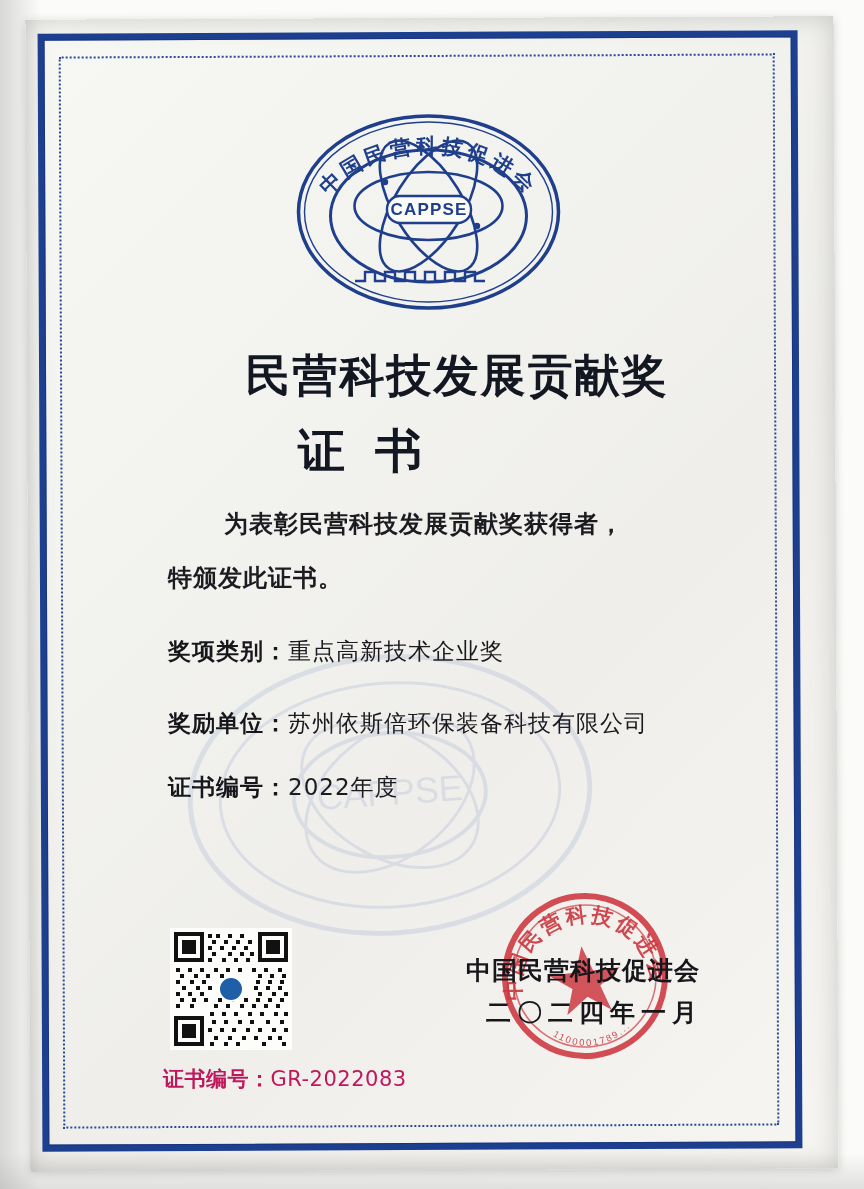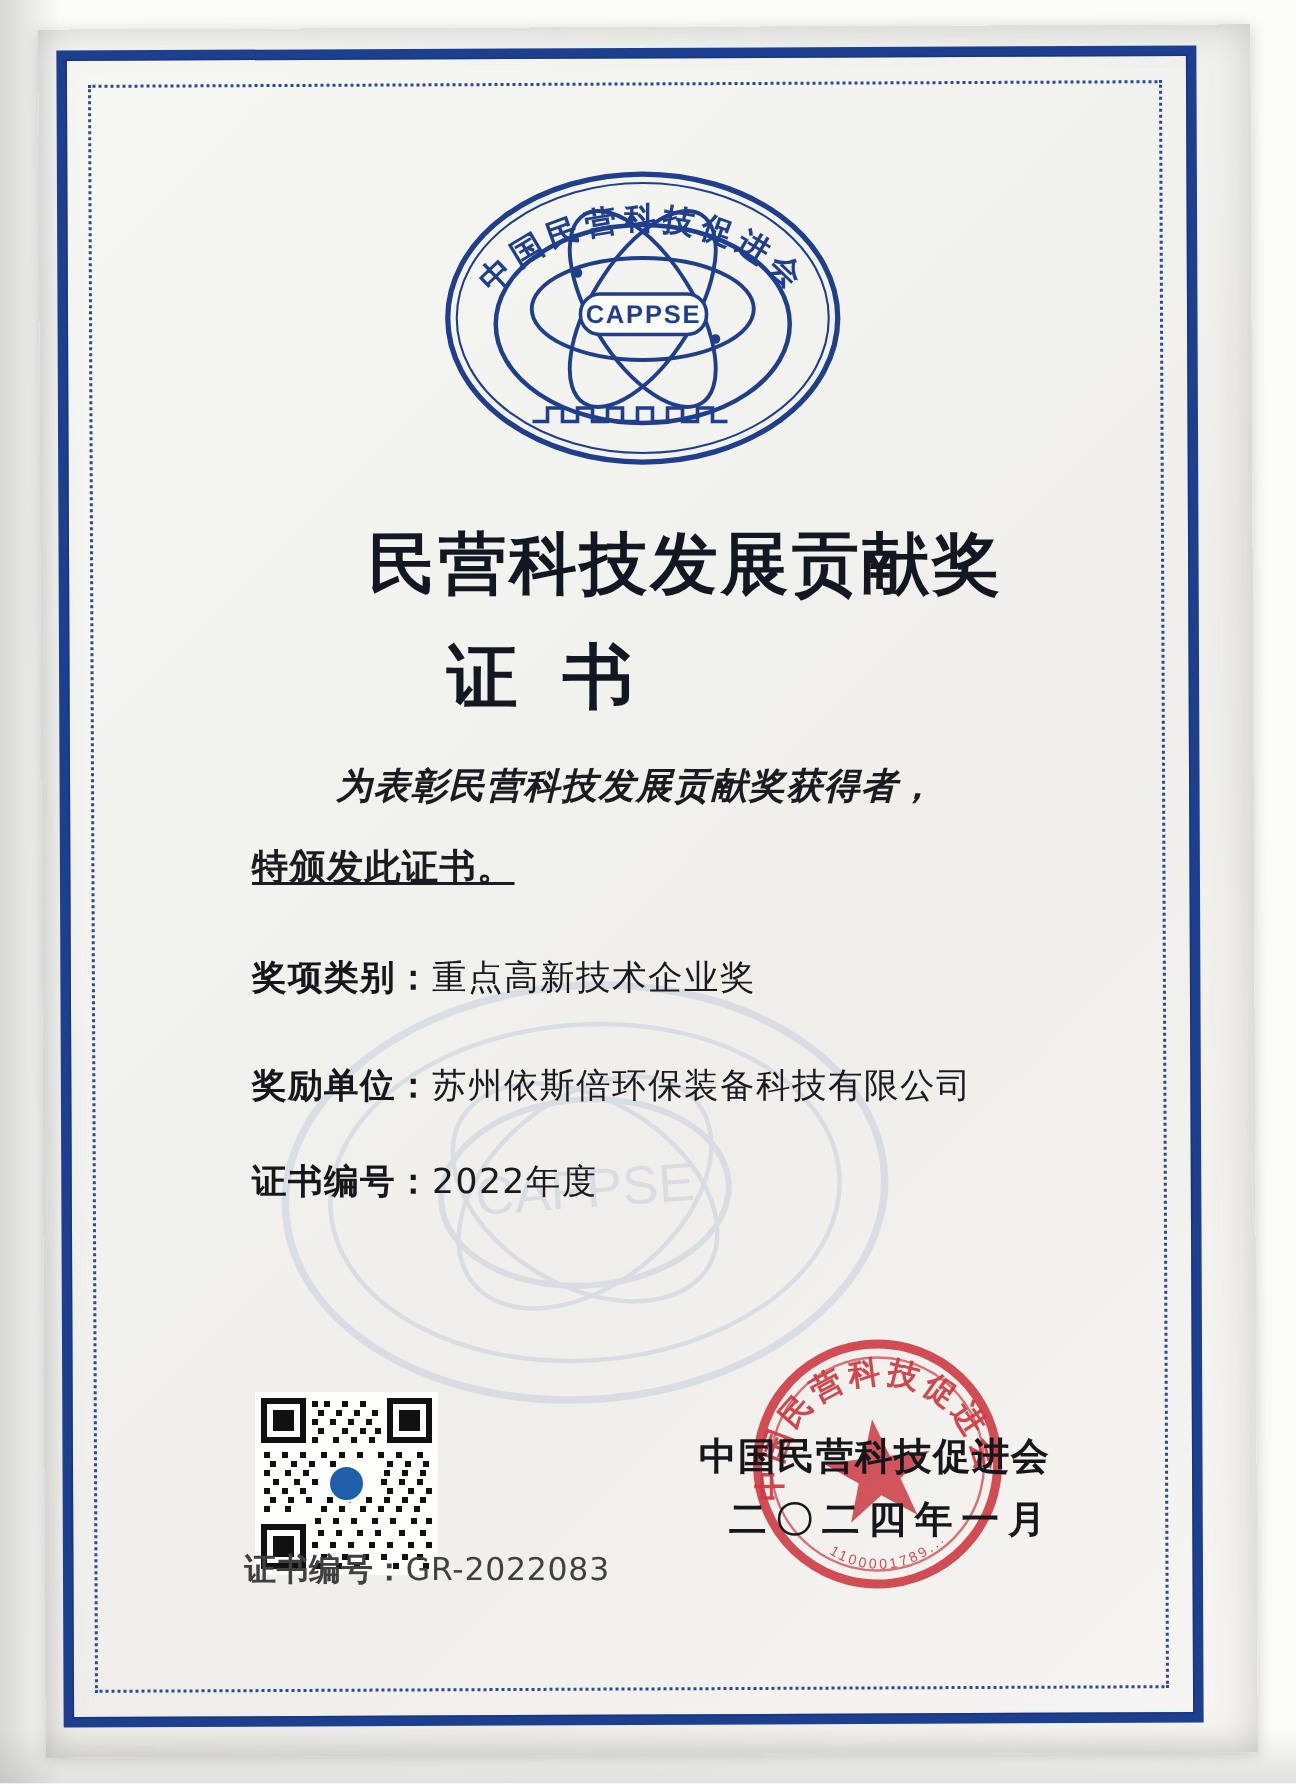--- a/index.html
+++ b/index.html
@@ -101,22 +101,22 @@
   }
 
   .body-line {
     position: absolute;
     font-family: "DejaVu Serif", serif;
     font-weight: bold;
     font-size: 24px;
     color: #1b1b20;
     letter-spacing: 1px;
   }
-  .body-1 { left: 224px; top: 508px; font-style: italic; }
-  .body-2 { left: 168px; top: 562px; text-decoration: underline; }
+  .body-1 { left: 224px; top: 508px; }
+  .body-2 { left: 168px; top: 562px; }
 
   .field {
     position: absolute;
     font-size: 23px;
     color: #16161b;
     letter-spacing: 1px;
     white-space: nowrap;
   }
   .field .label {
     font-family: "DejaVu Serif", serif;
@@ -147,25 +147,25 @@
     font-family: Liberation Sans, sans-serif;
     font-weight: bold;
     font-size: 25px;
     color: #16161b;
     letter-spacing: 6px;
     white-space: nowrap;
   }
 
   .cert-no {
     position: absolute;
-    left: 163px; top: 1032px;
+    left: 163px; top: 1065px;
     font-family: "DejaVu Serif", serif;
     font-weight: bold;
     font-size: 21px;
-    color: #404040;
+    color: #be185d;
     letter-spacing: 0.5px;
     white-space: nowrap;
     text-align: center;
   }
   .cert-no .value { font-family: "DejaVu Sans", sans-serif; font-weight: normal; }
 
   
   .qr {
     position: absolute;
     left: 170px; top: 928px;

